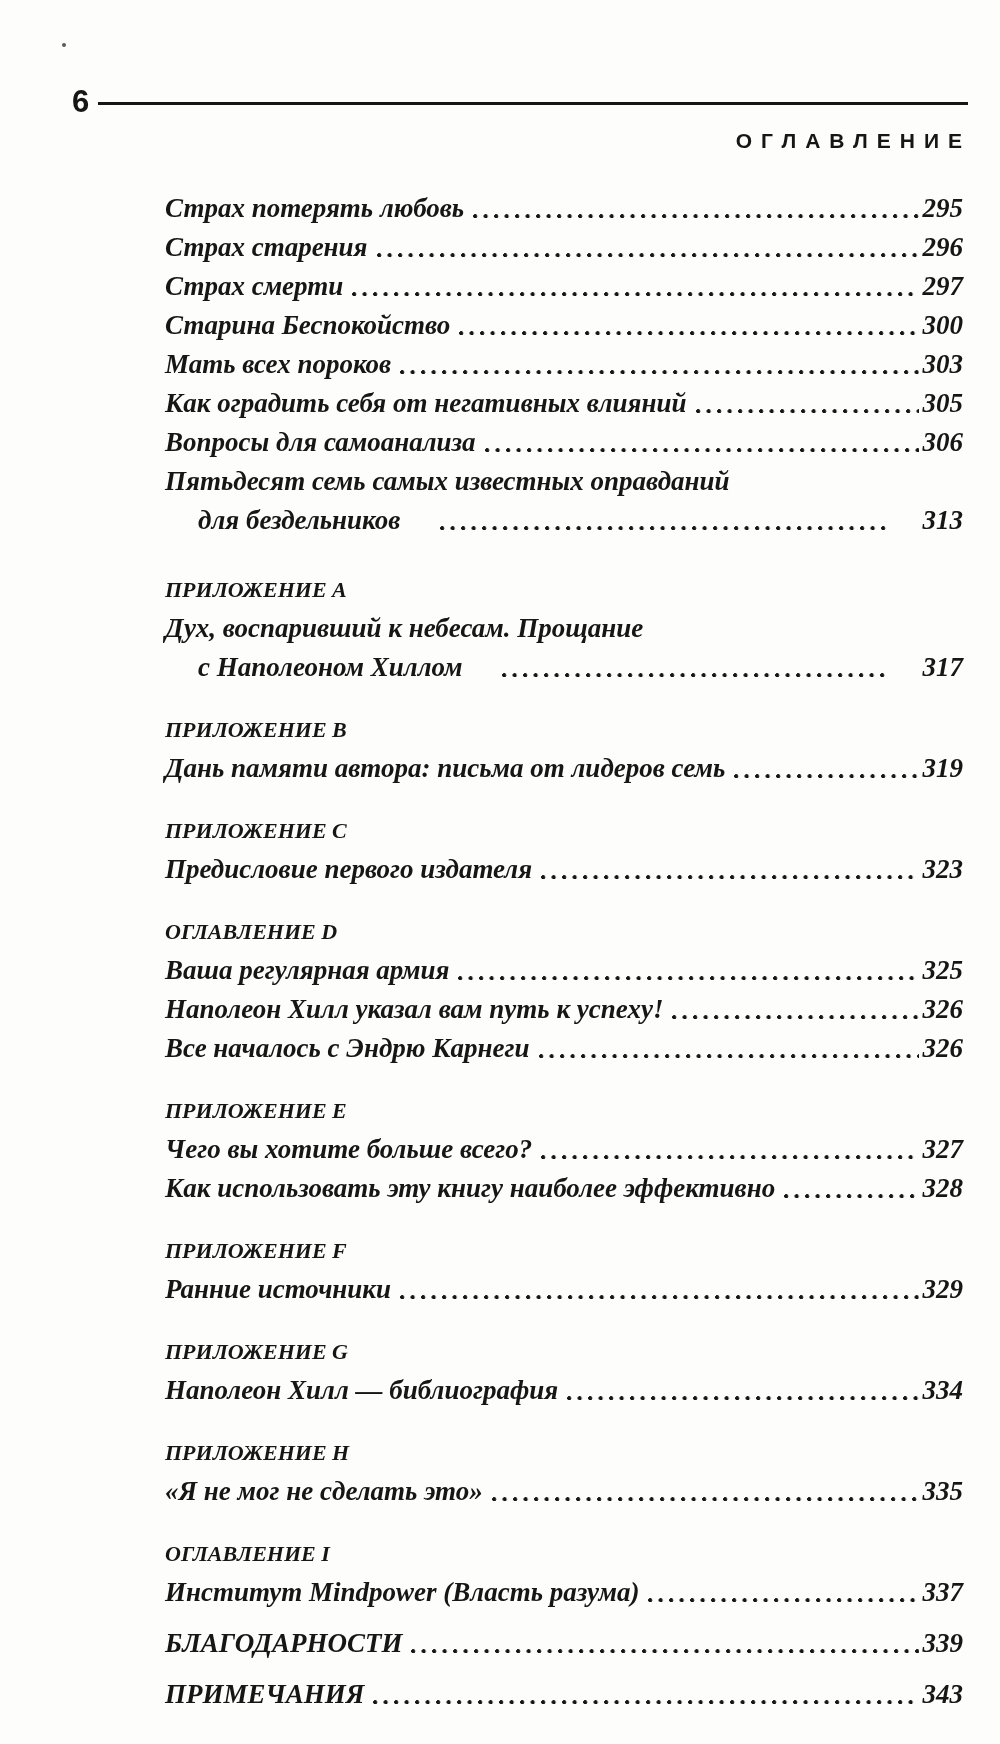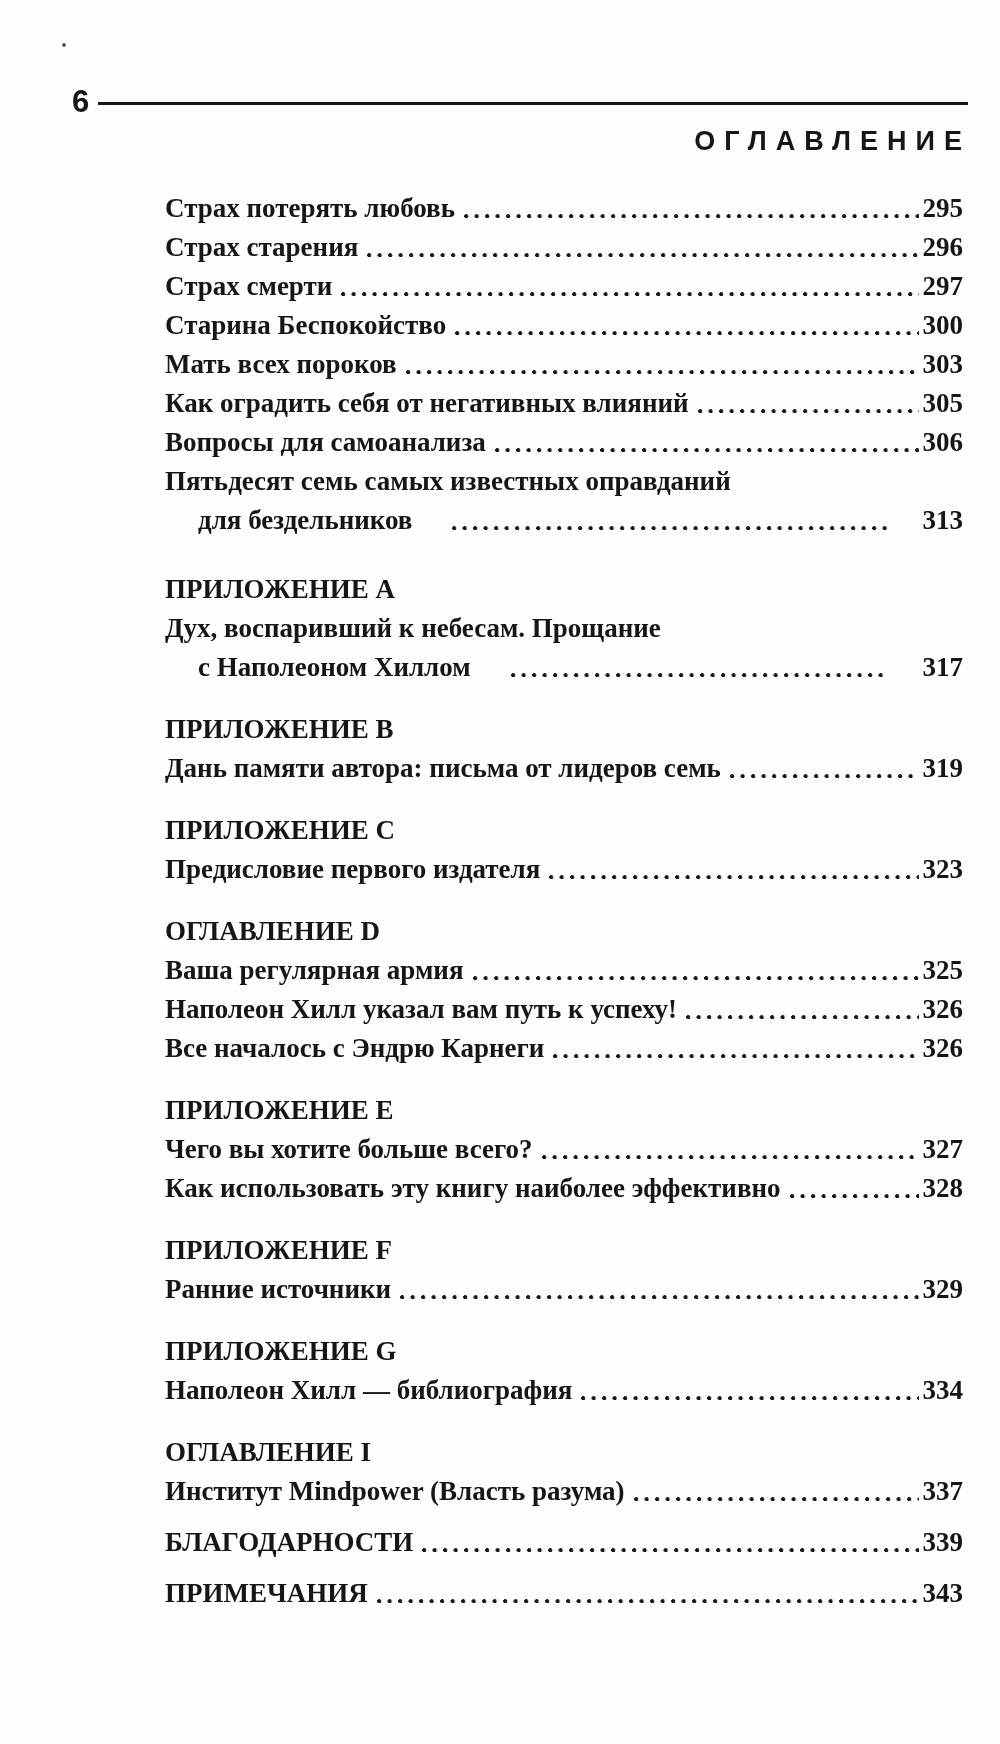--- a/index.html
+++ b/index.html
@@ -34,33 +34,33 @@
     height: 3px;
     background: var(--ink);
     margin-left: 9px;
     margin-top: 4px;
   }
   .running-head {
     text-align: right;
     padding: 10px 29px 0 0; 
     font-family: "Liberation Sans", sans-serif;
     font-weight: bold;
-    font-size: 27px;
+    font-size: 21px;
     line-height: 28px;
     letter-spacing: 9px;
   }
   
   .toc {
     margin: 34px 37px 0 165px;
   }
-  .toc-section { margin-top: 12px; }
+  .toc-section { margin-top: 12px; font-style: italic; }
   .toc-section:first-child { margin-top: 0; }
   .toc-section:nth-child(2) { margin-top: 30px; } 
   .toc-heading {
-    font-size: 27px;
+    font-size: 22px;
     font-weight: bold;
     line-height: 39px;
     white-space: nowrap;
     margin-top: 23px;
   }
   .toc-row {
     display: flex;
     align-items: stretch;
     font-size: 27px;
     font-weight: bold;
@@ -217,20 +217,28 @@
     </section>
     <section class="toc-section">
       <div class="toc-heading">ПРИЛОЖЕНИЕ G</div>
       <div class="toc-row">
         <span class="title">Наполеон Хилл — библиография</span>
         <span class="leader"></span>
         <span class="pageno">334</span>
       </div>
     </section>
     <section class="toc-section">
+      <div class="toc-heading">ПРИЛОЖЕНИЕ H</div>
+      <div class="toc-row">
+        <span class="title">«Я не мог не сделать это»</span>
+        <span class="leader"></span>
+        <span class="pageno">335</span>
+      </div>
+    </section>
+    <section class="toc-section">
       <div class="toc-heading">ОГЛАВЛЕНИЕ I</div>
       <div class="toc-row">
         <span class="title">Институт Mindpower (Власть разума)</span>
         <span class="leader"></span>
         <span class="pageno">337</span>
       </div>
     </section>
     <section class="toc-section">
       <div class="toc-row">
         <span class="title">БЛАГОДАРНОСТИ</span>

